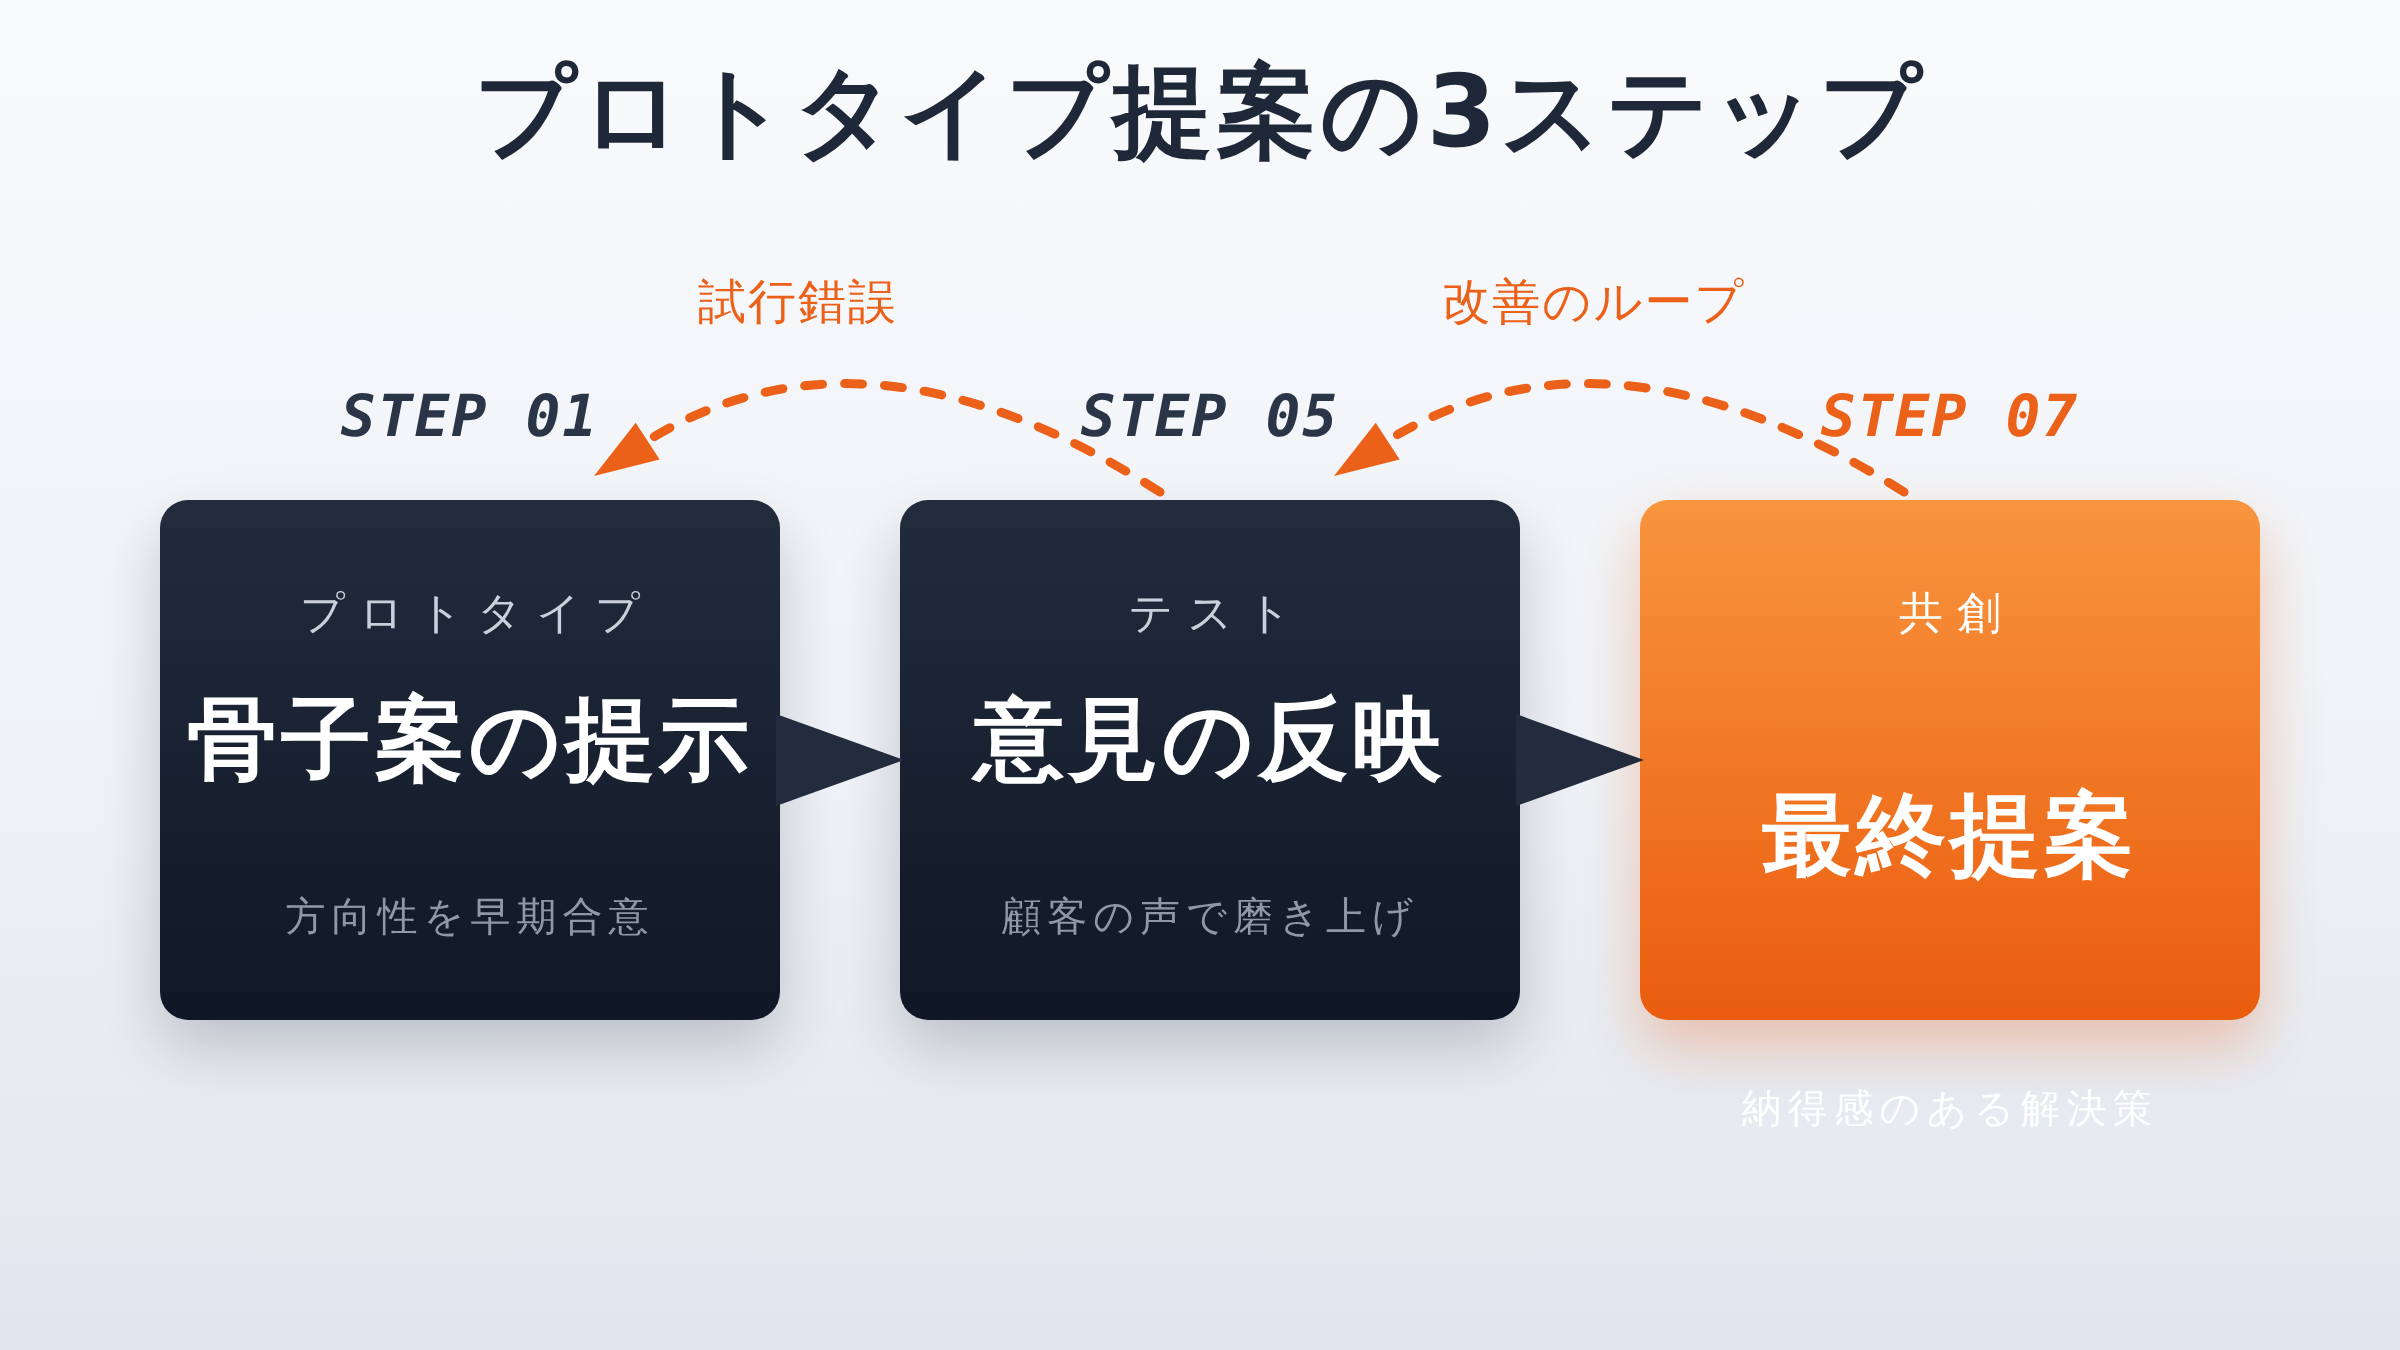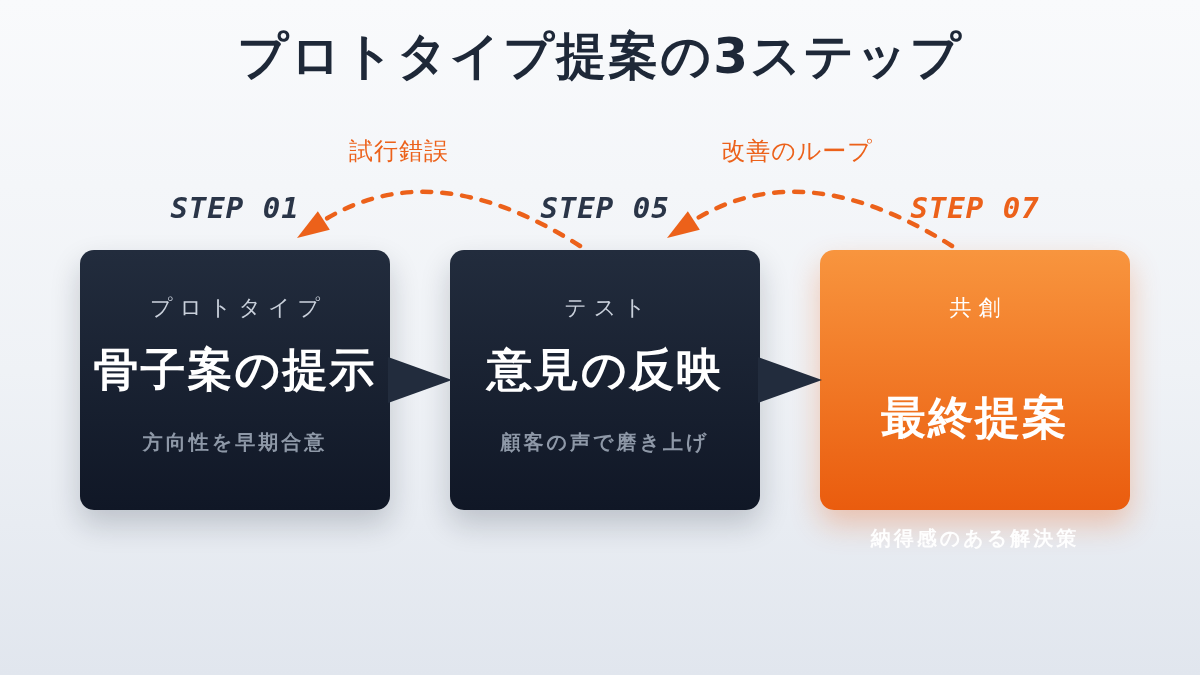--- a/index.html
+++ b/index.html
@@ -94,26 +94,25 @@
   .card-heading{
     margin-top:18px;
     height:58px;line-height:58px;
     font-size:45px;
     font-weight:bold;
     letter-spacing:2px;
     color:#FFFFFF;
     white-space:nowrap;
   }
   .card-sub{
-    margin-top:29px;
+    margin-top:45px;
     height:28px;line-height:28px;
     font-size:20px;
     letter-spacing:3px;
     color:var(--sub-dark);
-    font-weight:bold;
   }
   .step-card.orange .card-tag{color:#FFFFFF;}
   .step-card.orange .card-sub{color:rgba(255,255,255,.95);}
   .overlay{
     position:absolute;
     left:0;top:0;width:1200px;height:675px;
     pointer-events:none;
   }
   .dashed-arc{
     fill:none;

